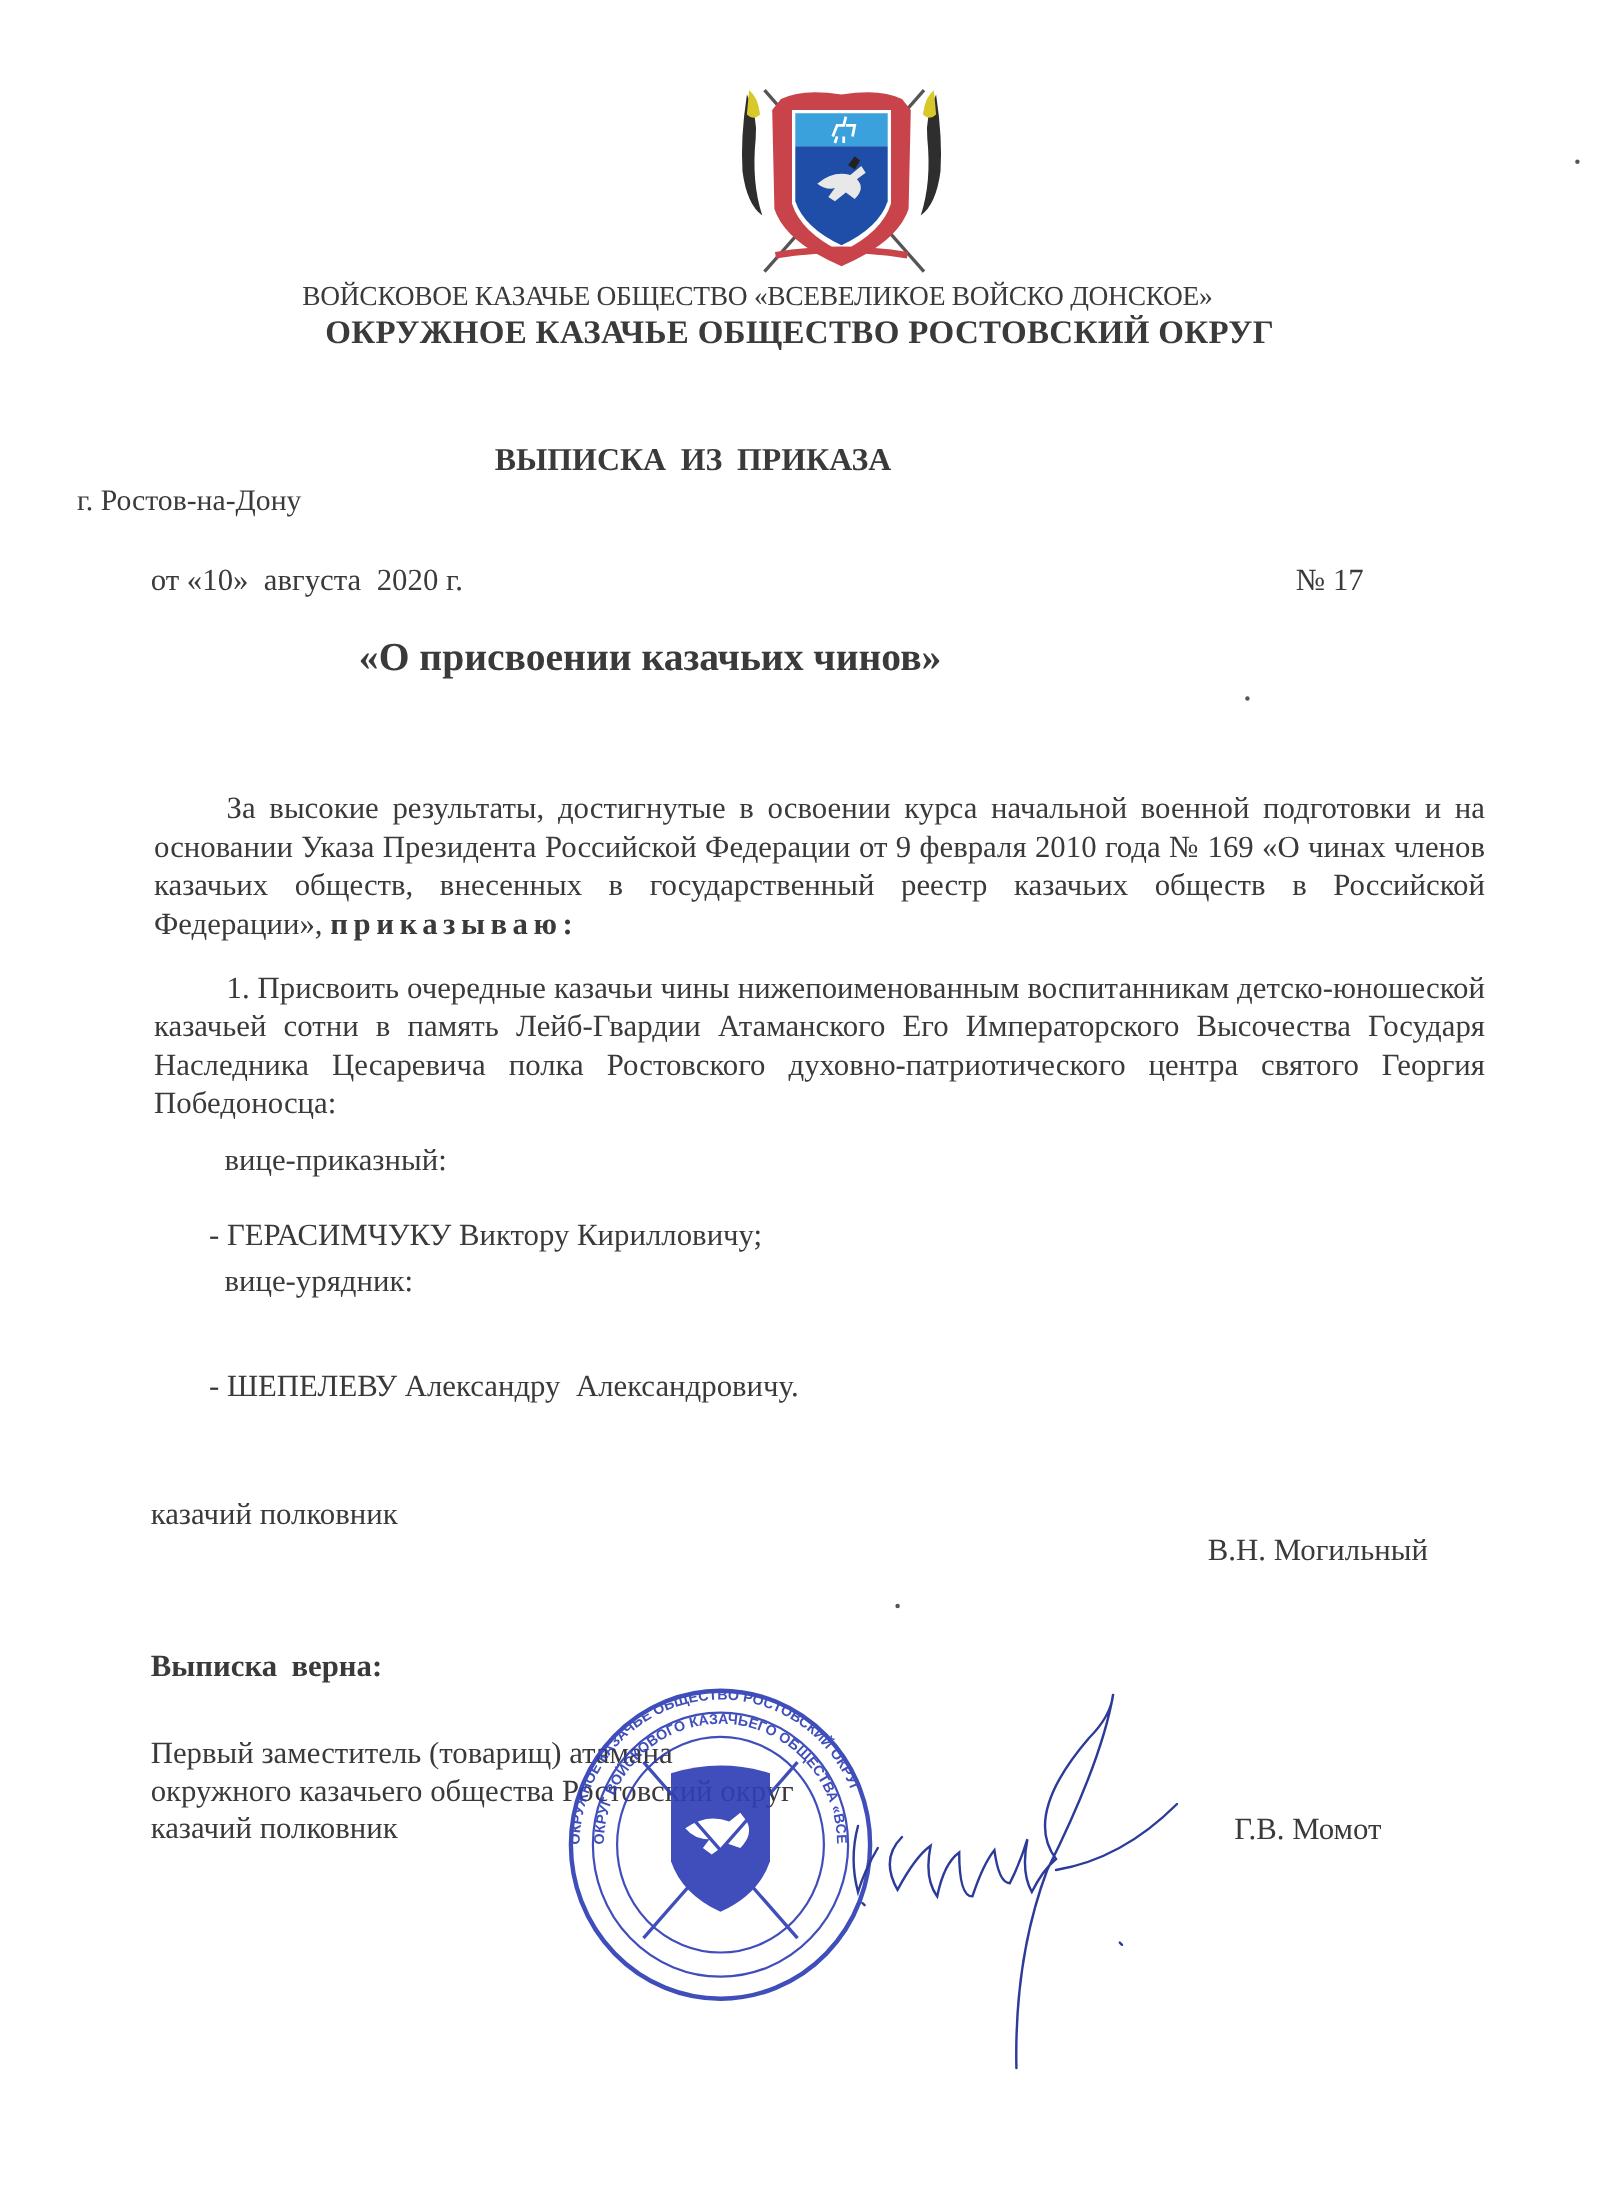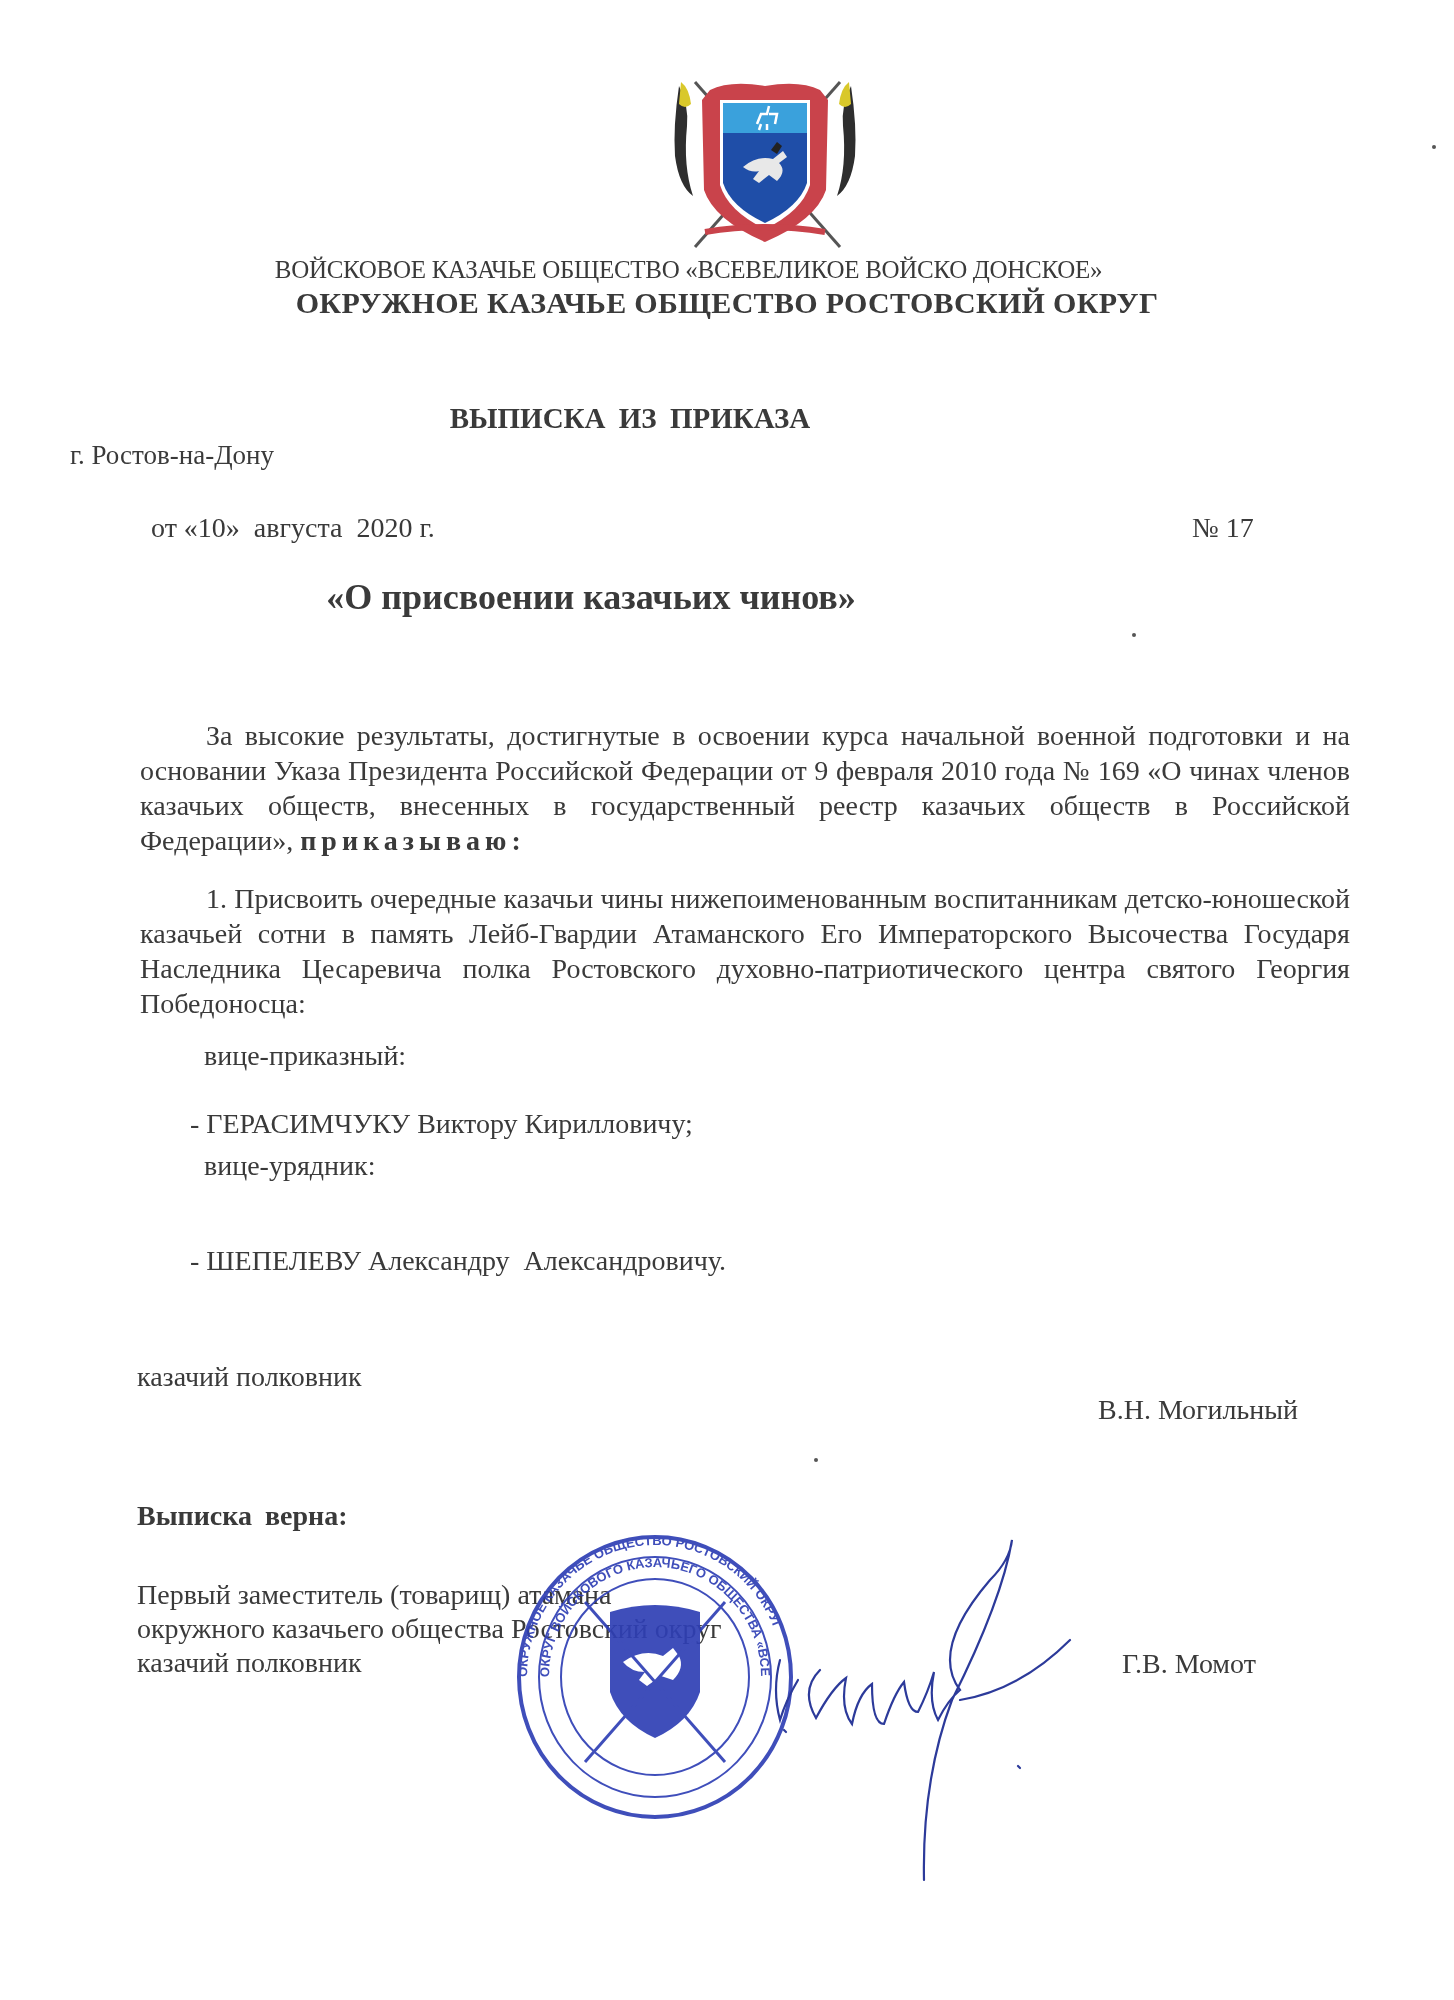--- a/index.html
+++ b/index.html
@@ -4,22 +4,22 @@
 <style>
   html, body { margin: 0; padding: 0; background: #ffffff; }
   body { width: 1454px; height: 2000px; position: relative; overflow: hidden;
          font-family: "Liberation Serif", "DejaVu Serif", serif; color: #3a3a3a; }
   .abs { position: absolute; }
   .emblem { left: 665px; top: 72px; width: 200px; height: 180px; }
   .org1 { left: 0; width: 1377px; top: 256px; text-align: center; font-size: 25px; letter-spacing: -0.3px; }
   .org2 { left: 0; width: 1454px; top: 286px; text-align: center; font-size: 30px; font-weight: bold; letter-spacing: 0.3px; }
   .title { left: 0; width: 1230px; top: 402px; text-align: center; font-size: 29px; font-weight: bold; word-spacing: 6px; padding-left: 30px; box-sizing: border-box; }
   .city { left: 0; width: 1454px; top: 440px; font-size: 27px; padding-left: 70px; box-sizing: border-box; }
-  .date { left: 137px; top: 512px; font-size: 28px; white-space: pre; margin-left: 14px; }
-  .num { left: 1178px; top: 512px; font-size: 28px; margin-left: 14px; }
+  .date { left: 137px; top: 512px; font-size: 28px; white-space: pre; }
+  .num { left: 1178px; top: 512px; font-size: 28px; }
   .subject { left: 0; width: 1152px; top: 576px; text-align: center; font-size: 36px; font-weight: bold; padding-left: 30px; box-sizing: border-box; }
   .para { left: 140px; width: 1210px; font-size: 28px; line-height: 35px; text-align: justify; }
   .p1 { top: 718px; text-indent: 66px; }
   .p2 { top: 881px; text-indent: 66px; }
   .spaced { font-weight: bold; letter-spacing: 5px; }
   .rank { font-size: 28px; white-space: pre; }
   .sign-title { left: 137px; top: 1360px; font-size: 28px; line-height: 34px; }
   .sign-name { left: 1098px; top: 1394px; font-size: 28px; }
   .verify { left: 137px; top: 1500px; font-size: 28px; font-weight: bold; word-spacing: 6px; }
   .dep-title { left: 137px; top: 1578px; font-size: 28px; line-height: 34px; }

